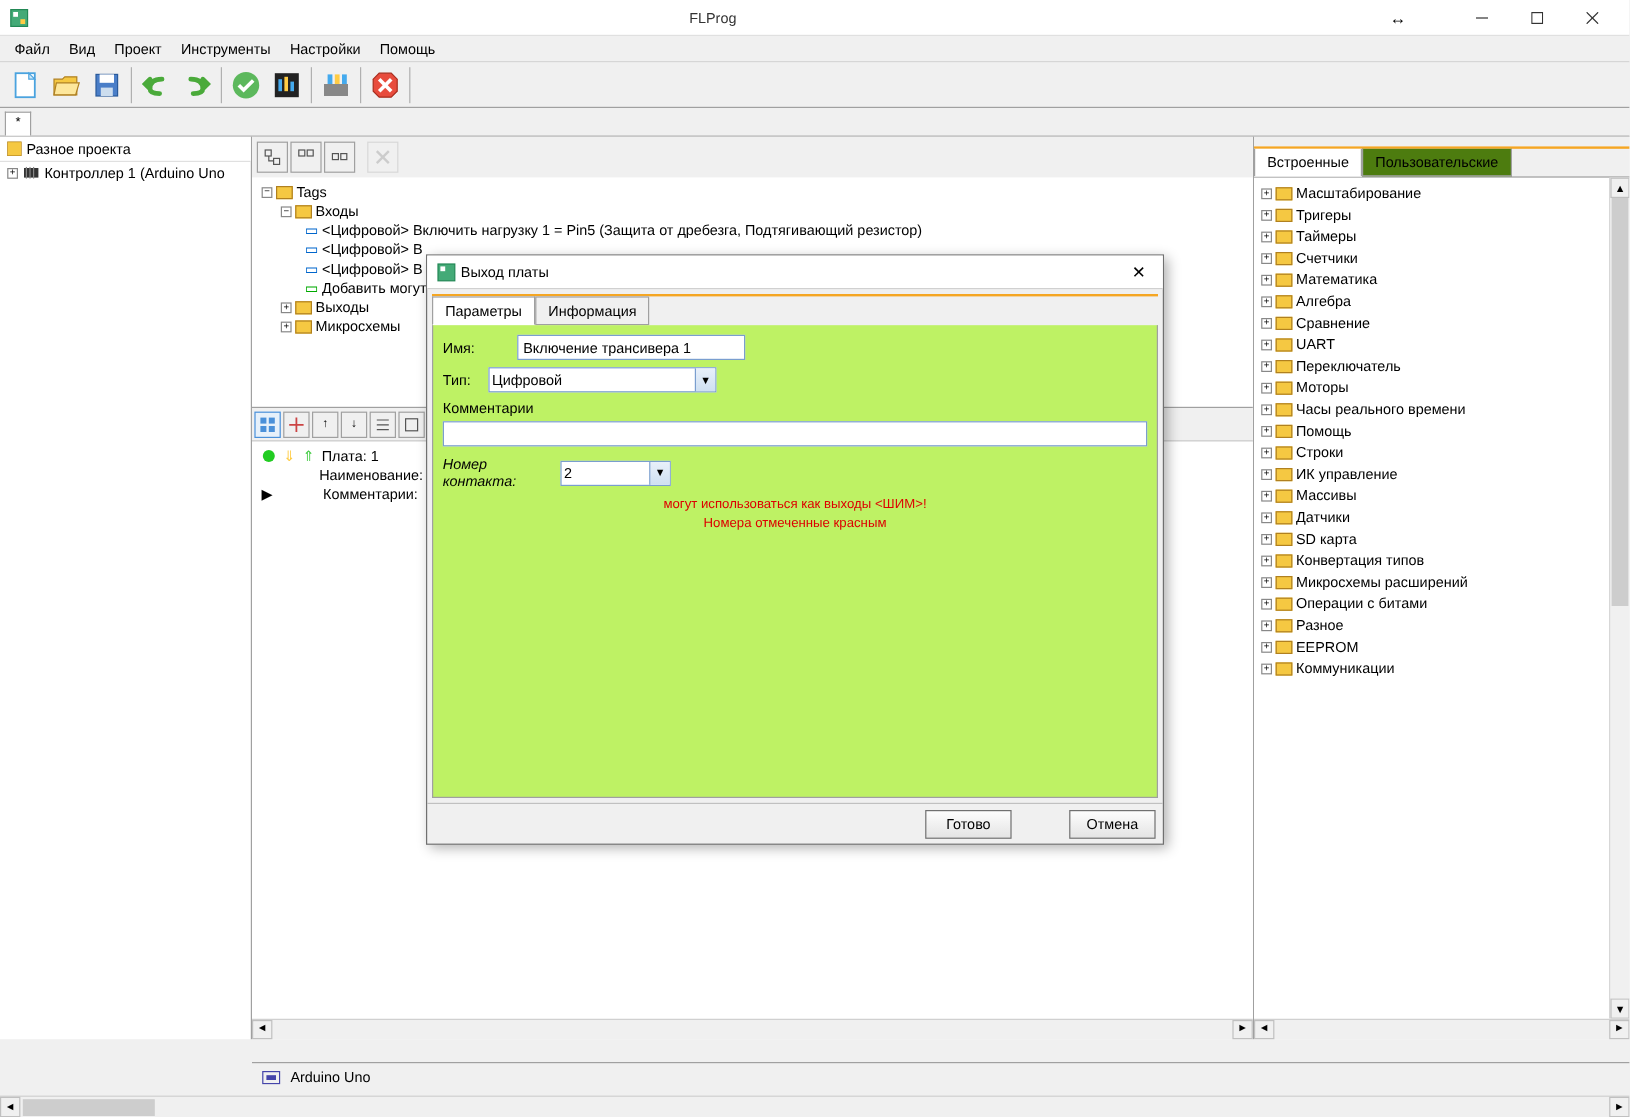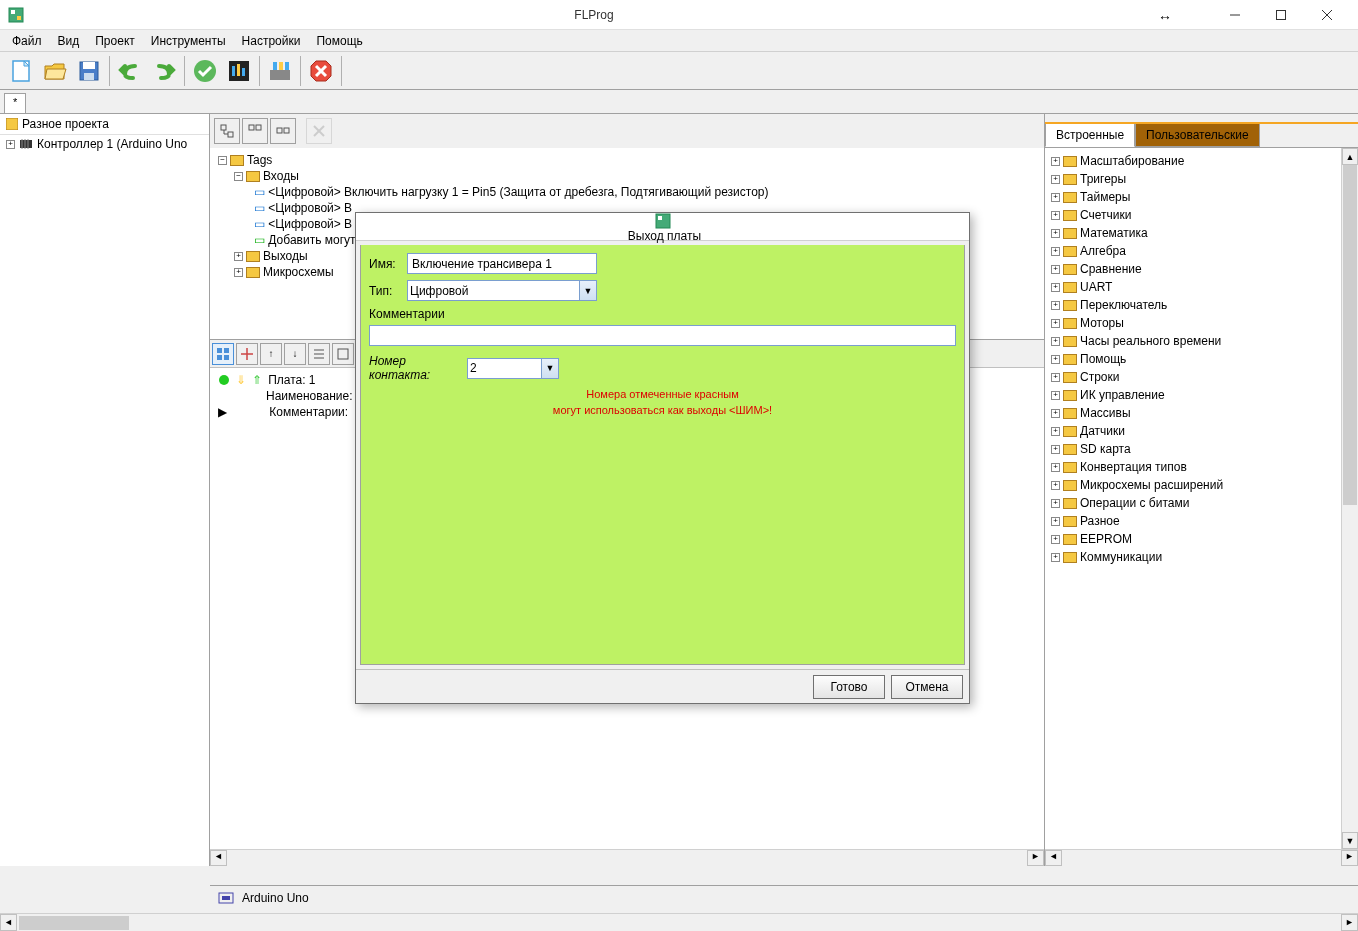--- a/index.html
+++ b/index.html
@@ -38,50 +38,50 @@
 .tags-tree .indent-2 { padding-left: 40px; }
 
 .center-mid-toolbar { height: 28px; background: #f0f0f0; display: flex; align-items: center; padding: 2px; gap: 2px; border-bottom: 1px solid #c0c0c0; }
 .center-mid-toolbar .mbtn { width: 22px; height: 22px; border: 1px solid #a0a0a0; background: #f0f0f0; display: flex; align-items: center; justify-content: center; font-size: 10px; }
 
 .center-canvas { flex: 1; background: #fff; padding: 4px 8px; font-size: 11px; }
 .canvas-line { display: flex; align-items: center; gap: 6px; padding: 1px 0; }
 
 .right-panel { width: 314px; background: #fff; border-left: 1px solid #a0a0a0; display: flex; flex-direction: column; }
 .right-tabs { display: flex; background: #f0f0f0; border-top: 2px solid #f5a623; border-bottom: 1px solid #a0a0a0; }
-.right-tab { padding: 4px 10px; border: 1px solid #a0a0a0; border-top: none; background: #a16207; cursor: default; }
+.right-tab { padding: 4px 10px; border: 1px solid #a0a0a0; border-top: none; background: #4d7c0f; cursor: default; }
 .right-tab.active { background: #fff; border-bottom: 1px solid #fff; }
 .right-tree { flex: 1; overflow-y: scroll; padding: 4px 2px; }
 .right-tree-item { padding: 2px 4px; display: flex; align-items: center; gap: 3px; }
 .folder-icon { width: 14px; height: 11px; background: #f5c842; border: 1px solid #b08020; display: inline-block; }
 
 .statusbar { height: 24px; background: #f0f0f0; border-top: 1px solid #a0a0a0; display: flex; align-items: center; padding: 0 8px; gap: 8px; position: absolute; bottom: 22px; left: 210px; right: 0; }
 
 .bottom-scroll { height: 18px; background: #f0f0f0; border-top: 1px solid #d0d0d0; position: absolute; bottom: 0; left: 0; right: 0; display: flex; }
 .scroll-thumb { height: 14px; background: #cdcdcd; margin: 2px; }
 
 
 .dialog { position: absolute; left: 355px; top: 212px; width: 615px; height: 492px; background: #f0f0f0; border: 1px solid #707070; box-shadow: 3px 3px 10px rgba(0,0,0,0.3); z-index: 100; display: flex; flex-direction: column; }
-.dialog-titlebar { height: 28px; display: flex; align-items: center; padding: 0 8px; background: #fff; border-bottom: 1px solid #d0d0d0; flex-direction: column; }
+.dialog-titlebar { height: 28px; display: flex; align-items: center; padding: 0 8px; background: #fff; border-bottom: 1px solid #d0d0d0; }
 .dialog-titlebar .dtitle { flex: 1; padding-left: 4px; }
 .dialog-close { width: 24px; height: 24px; display: flex; align-items: center; justify-content: center; font-size: 14px; }
 .dialog-body { flex: 1; padding: 4px; display: flex; flex-direction: column; }
 .dialog-tabs { display: flex; border-top: 2px solid #f5a623; }
 .dialog-tab { padding: 4px 10px; border: 1px solid #a0a0a0; background: #f0f0f0; }
 .dialog-tab.active { background: #fff; border-bottom: 1px solid #fff; }
 .dialog-content { flex: 1; background: #bef264; border: 1px solid #a0a0a0; border-top: none; padding: 8px; }
 .form-row { display: flex; align-items: center; gap: 8px; margin-bottom: 6px; }
 .form-row label { width: 30px; }
 .form-row.wide label { width: auto; font-style: italic; }
 .text-input { border: 1px solid #7a9ecf; padding: 2px 4px; height: 21px; background: #fff; }
 .select-input { border: 1px solid #7a9ecf; padding: 1px 2px; height: 21px; background: #fff; position: relative; display: flex; align-items: center; }
 .select-arrow { position: absolute; right: 0; top: 0; width: 17px; height: 19px; background: linear-gradient(#e8f0fa,#cfe0f2); border-left: 1px solid #7a9ecf; display:flex; align-items:center; justify-content:center; font-size:9px; }
 .warn-text { color: #d00; font-size: 11px; text-align: center; margin-top: 4px; }
 .dialog-footer { height: 34px; display: flex; justify-content: flex-end; align-items: center; padding: 0 6px; gap: 6px; border-top: 1px solid #c0c0c0; }
-.dlg-btn { min-width: 72px; height: 24px; border: 1px solid #707070; background: linear-gradient(#fdfdfd,#e4e4e4); padding: 0 8px; display: flex; align-items: center; justify-content: center; }
+.dlg-btn { min-width: 72px; height: 24px; border: 1px solid #707070; background: linear-gradient(#fdfdfd,#e4e4e4); padding: 0 8px; display: flex; align-items: center; justify-content: center; margin-left: 42px; }
 
 .scrollbar-v { width: 17px; background: #f0f0f0; border-left: 1px solid #d0d0d0; display: flex; flex-direction: column; }
 .sb-btn { height: 17px; display: flex; align-items:center; justify-content:center; font-size:9px; background:#f0f0f0; border:1px solid #c0c0c0; }
 .sb-track { flex:1; background:#f0f0f0; position:relative; }
 .sb-thumb { position:absolute; left:1px; right:1px; background:#cdcdcd; }
 
 svg { display: block; }
 </style>
 </head>
 <body>
@@ -508,44 +508,48 @@
     <span>
         <svg width="16" height="16">
           <rect x="1" y="1" width="14" height="14" fill="#4a7" stroke="#285"></rect>
           <rect x="3" y="3" width="4" height="4" fill="#fff"></rect>
         </svg>
       </span>
     <span class="dtitle">Выход платы</span>
     <div class="dialog-close">✕</div>
   </div>
   <div class="dialog-body">
+    <div class="dialog-tabs">
+      <div class="dialog-tab active">Параметры</div>
+      <div class="dialog-tab">Информация</div>
+    </div>
     <div class="dialog-content">
       <div class="form-row">
         <label>Имя:</label>
-        <input class="text-input" style="width: 190px;" value="Включение трансивера 1">
+        <input class="text-input" style="width: 190px; margin-left: 24px;" value="Включение трансивера 1">
       </div>
       <div class="form-row">
         <label>Тип:</label>
         <div class="select-input" style="width:190px">
           <span>Цифровой</span>
           <span class="select-arrow">▼</span>
         </div>
       </div>
       <div style="margin-bottom:4px">
         <label>Комментарии</label>
       </div>
       <input class="text-input" style="width: 100%; margin-bottom: 8px;" value="">
       <div class="form-row wide">
         <label style="width:90px">Номер контакта:</label>
         <div class="select-input" style="width:92px">
           <span>2</span>
           <span class="select-arrow">▼</span>
         </div>
       </div>
+      <div class="warn-text">могут использоваться как выходы &lt;ШИМ&gt;!</div>
       <div class="warn-text">Номера отмеченные красным</div>
-      <div class="warn-text">могут использоваться как выходы &lt;ШИМ&gt;!</div>
     </div>
   </div>
   <div class="dialog-footer">
     <div class="dlg-btn">Готово</div>
     <div class="dlg-btn">Отмена</div>
   </div>
 </div>
 
 </body></html>

